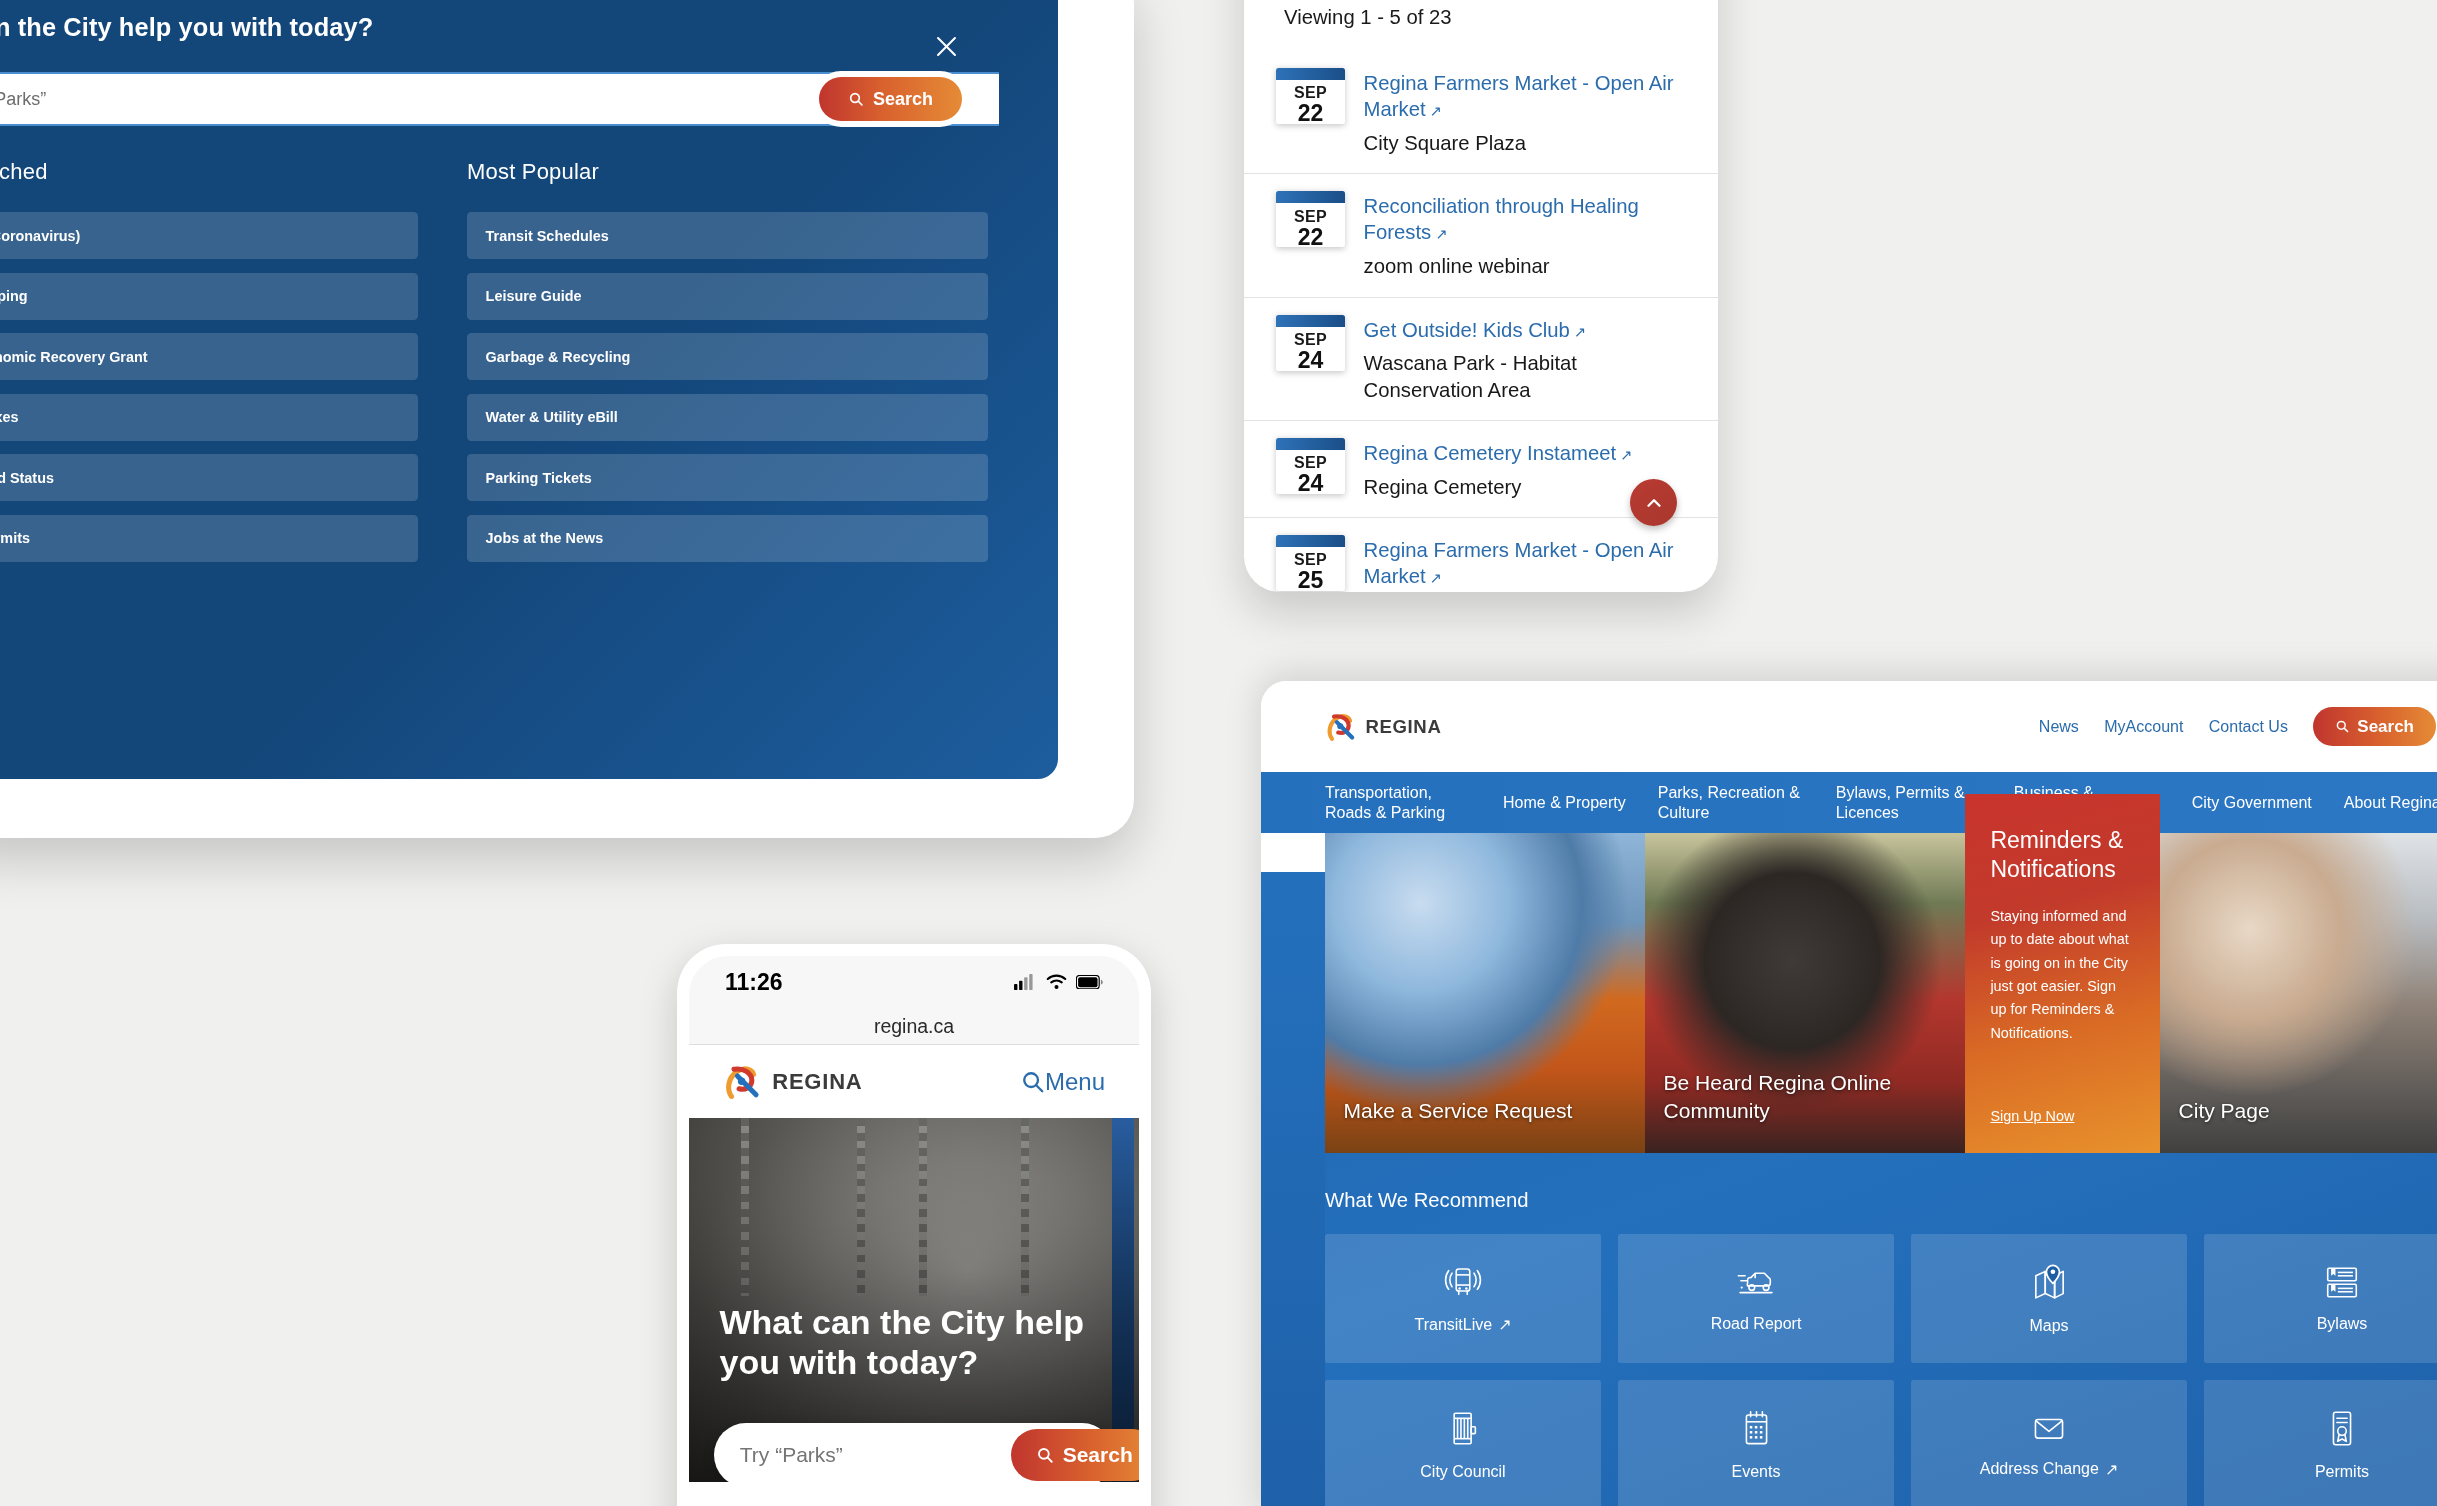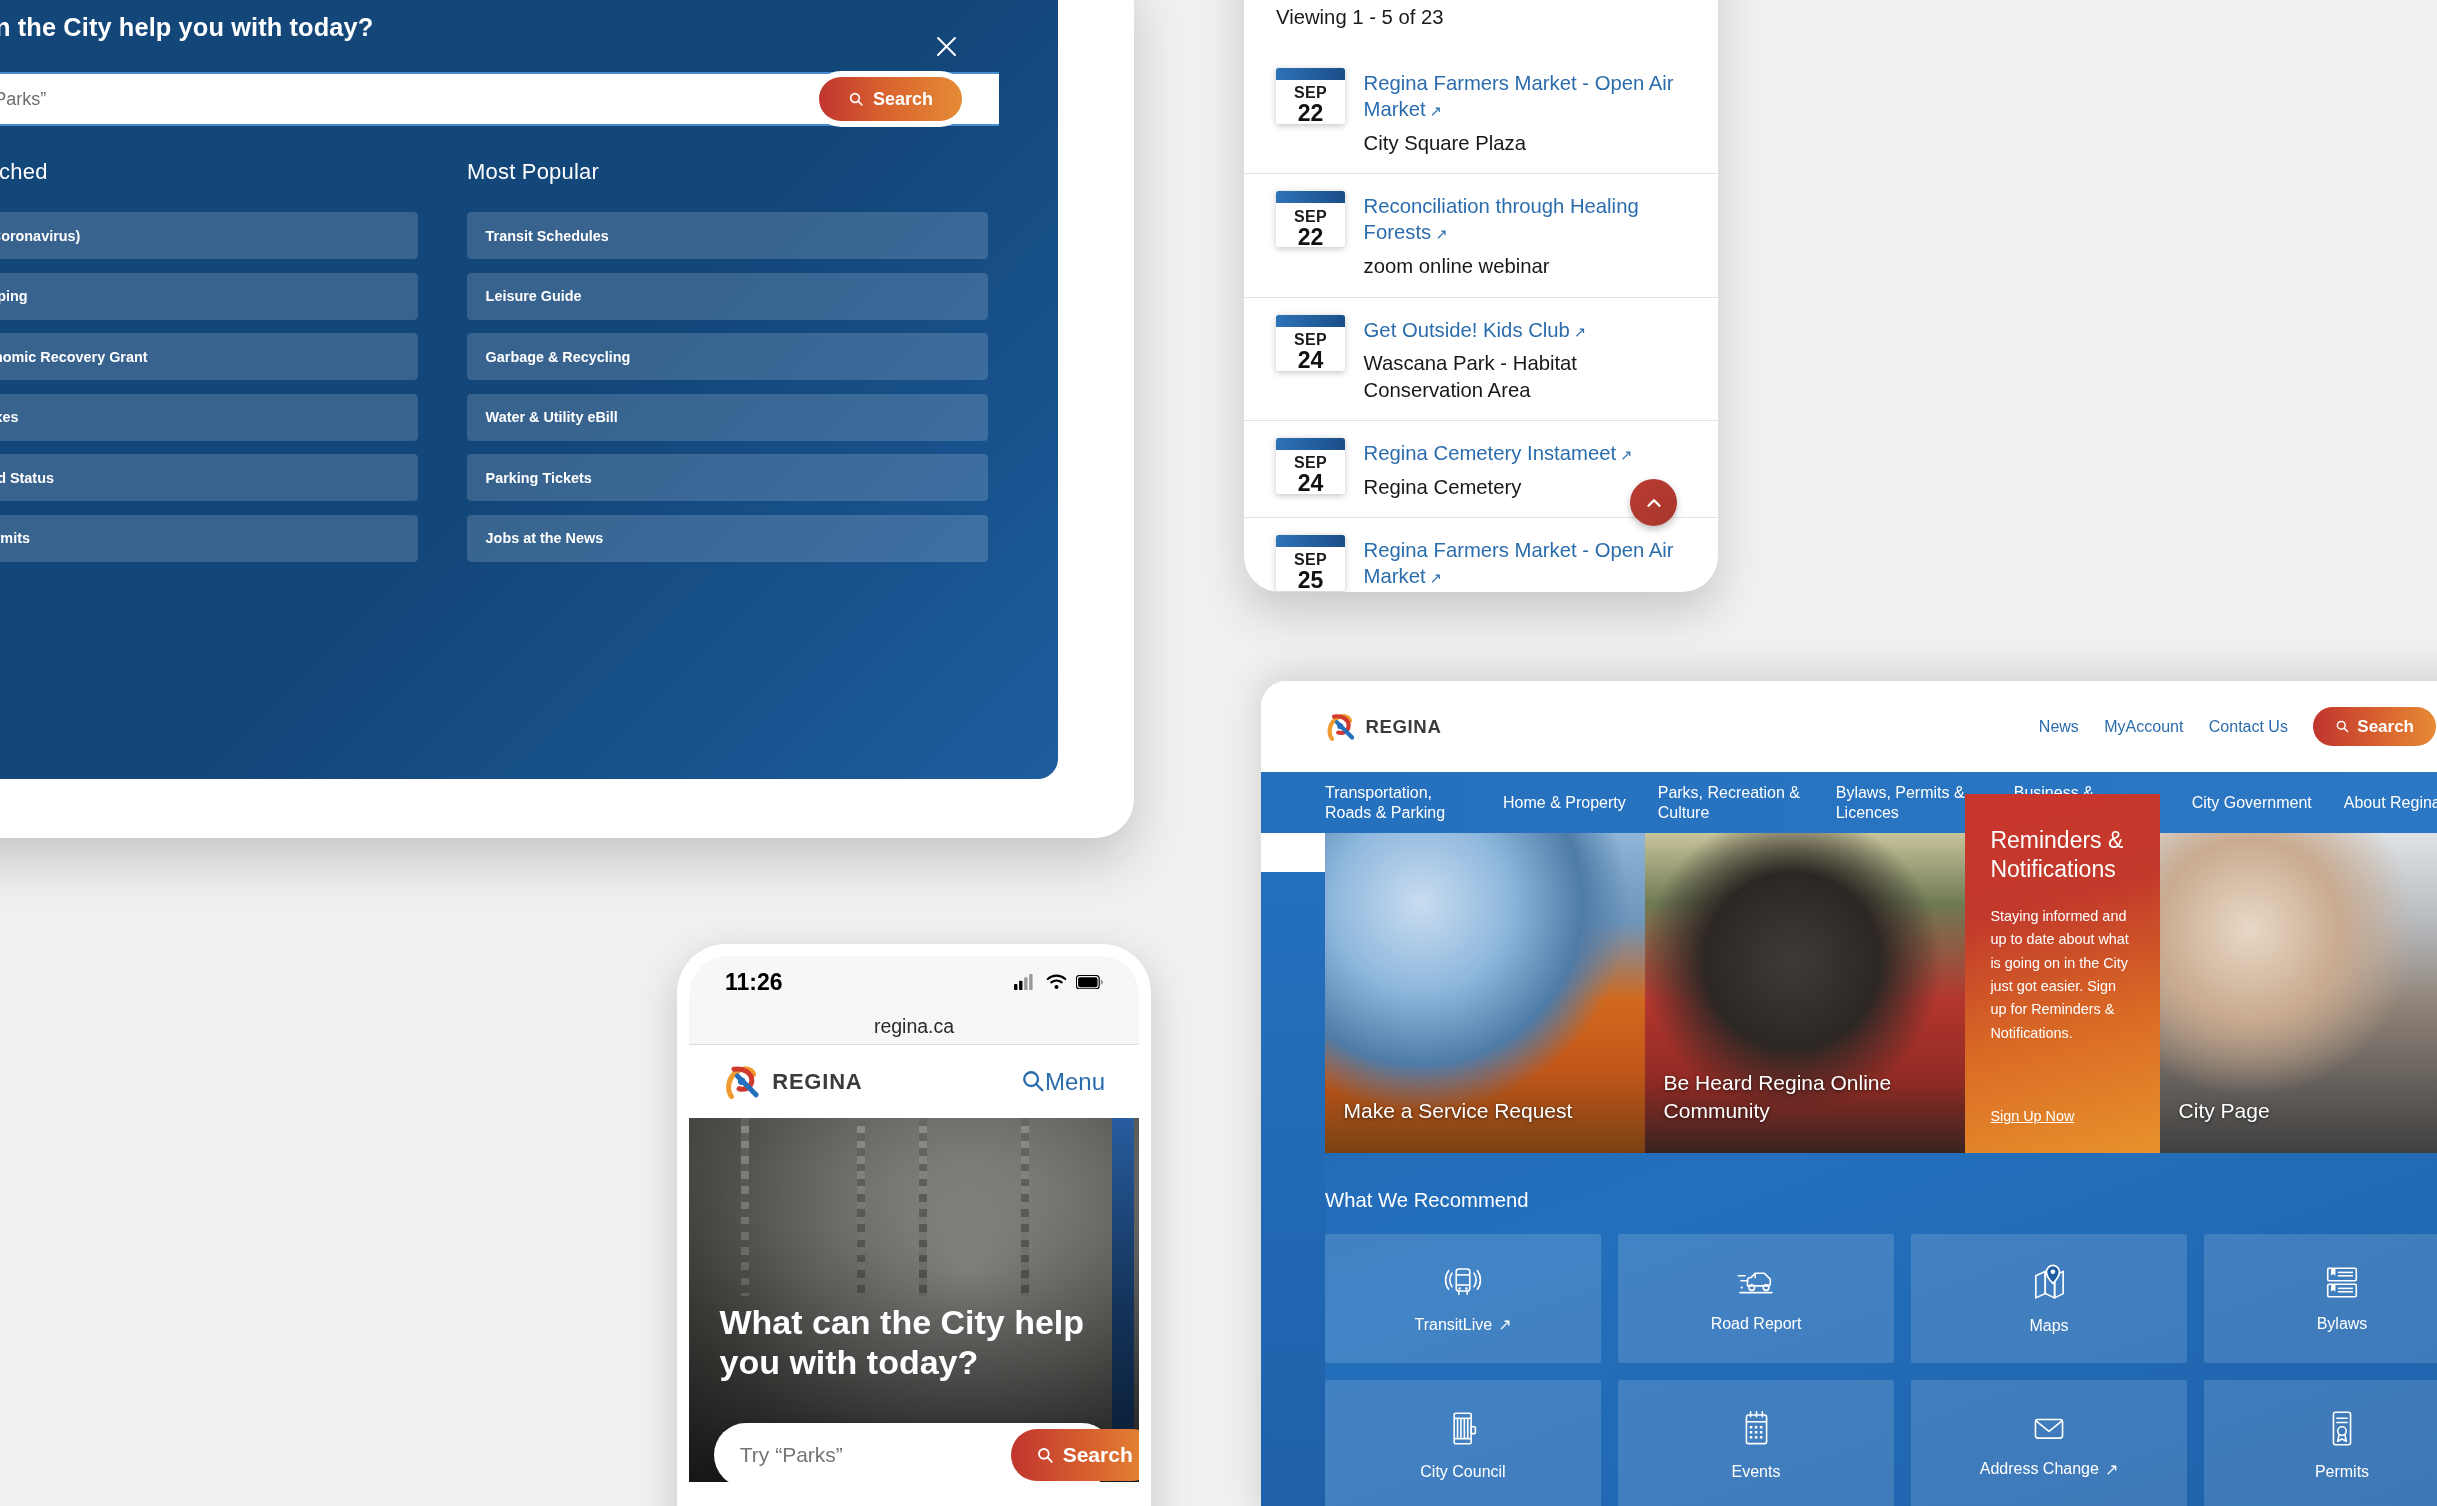--- a/index.html
+++ b/index.html
@@ -88,21 +88,21 @@
     left: 1244px; top: -212px;
     width: 474px; height: 804px;
     background: #fff;
     border-radius: 36px;
     box-shadow: 0 20.3px 44px rgba(0,0,0,.16);
     padding: 218px 0 0 0;
     overflow: hidden;
   }
   .ev-count {
     font-size: 20.3px; color: #1a1a1a;
-    padding-left: 32px; margin-bottom: 22px;
+    padding-left: 40px; margin-bottom: 22px;
   }
   .ev-row {
     display: flex; gap: 18.6px;
     padding: 17px 37px 17px 32px;
     border-bottom: 0.8px solid #e3e3e3;
   }
   .ev-row:last-child { border-bottom: 0; }
   .ev-date {
     width: 69px; height: 56px; flex: 0 0 69px;
     background: #fff; border-radius: 2.5px;
@@ -163,21 +163,21 @@
     text-align: right;
   }
   .ph-nav {
     height: 73px; background: #fff;
     display: flex; align-items: center;
     justify-content: space-between;
     padding: 0 34px;
   }
   .ph-logo { display: flex; align-items: center; gap: 10.2px; }
   .ph-logo-txt { font-size: 22px; font-weight: 700; color: #3b3b3b; letter-spacing: 0.8px; }
-  .ph-menu { display: flex; }
+  .ph-menu { display: flex; align-items: center; }
   .ph-menu-txt { font-size: 24px; color: #2b6cad; }
   .ph-hero {
     position: relative; height: 364px;
     background:
       radial-gradient(ellipse at 62% 42%, #b9b8b4 0%, #8e8d89 36%, #5d5c58 68%, #3a3935 100%);
     overflow: hidden;
   }
   .ph-hero::after {
     content: ""; position: absolute; inset: 0;
     background: linear-gradient(180deg, rgba(0,0,0,.05) 0%, rgba(0,0,0,.38) 52%, rgba(0,0,0,.62) 100%);

